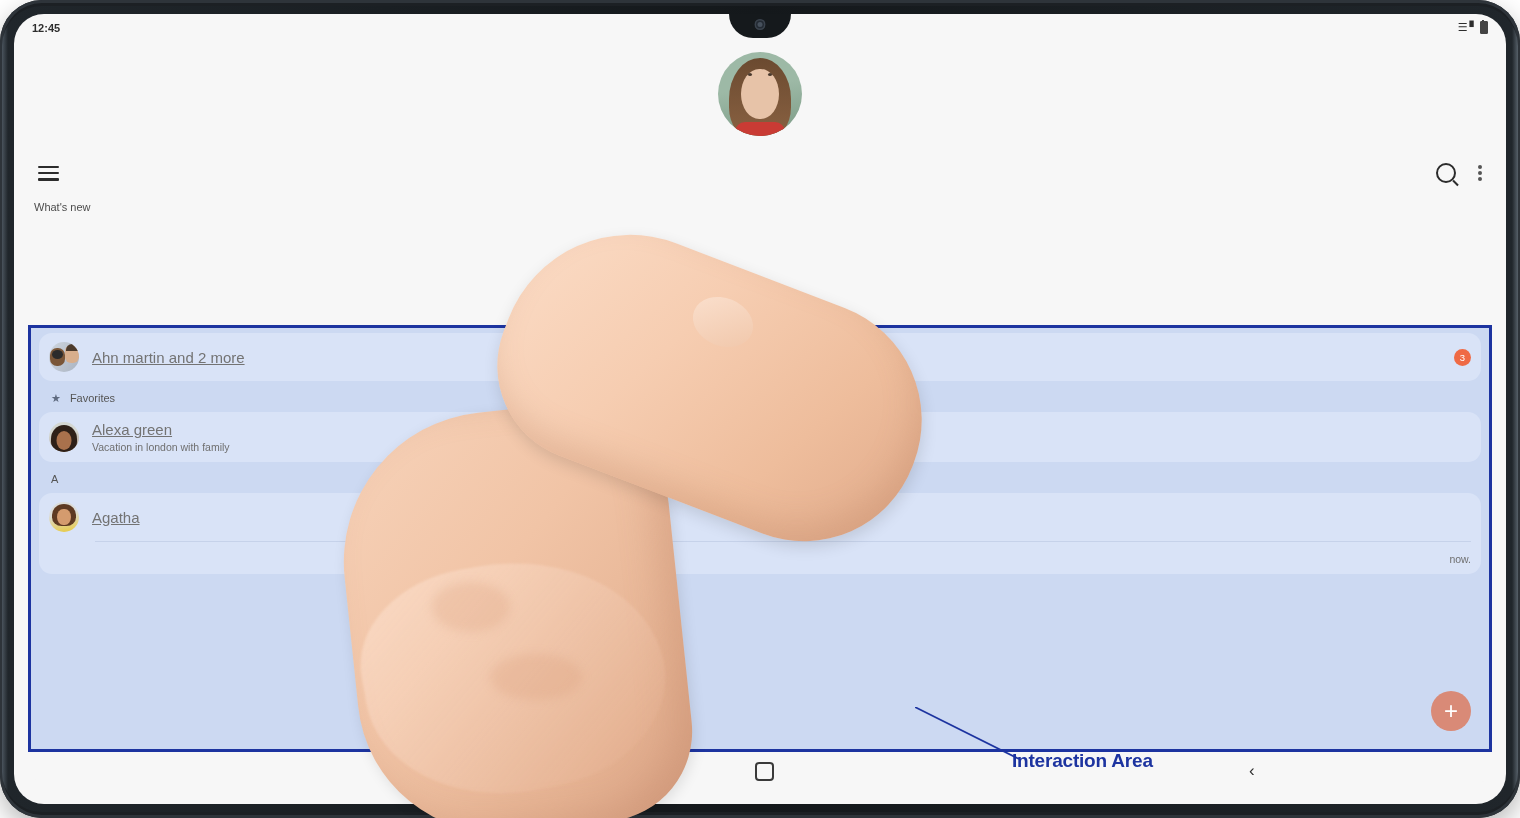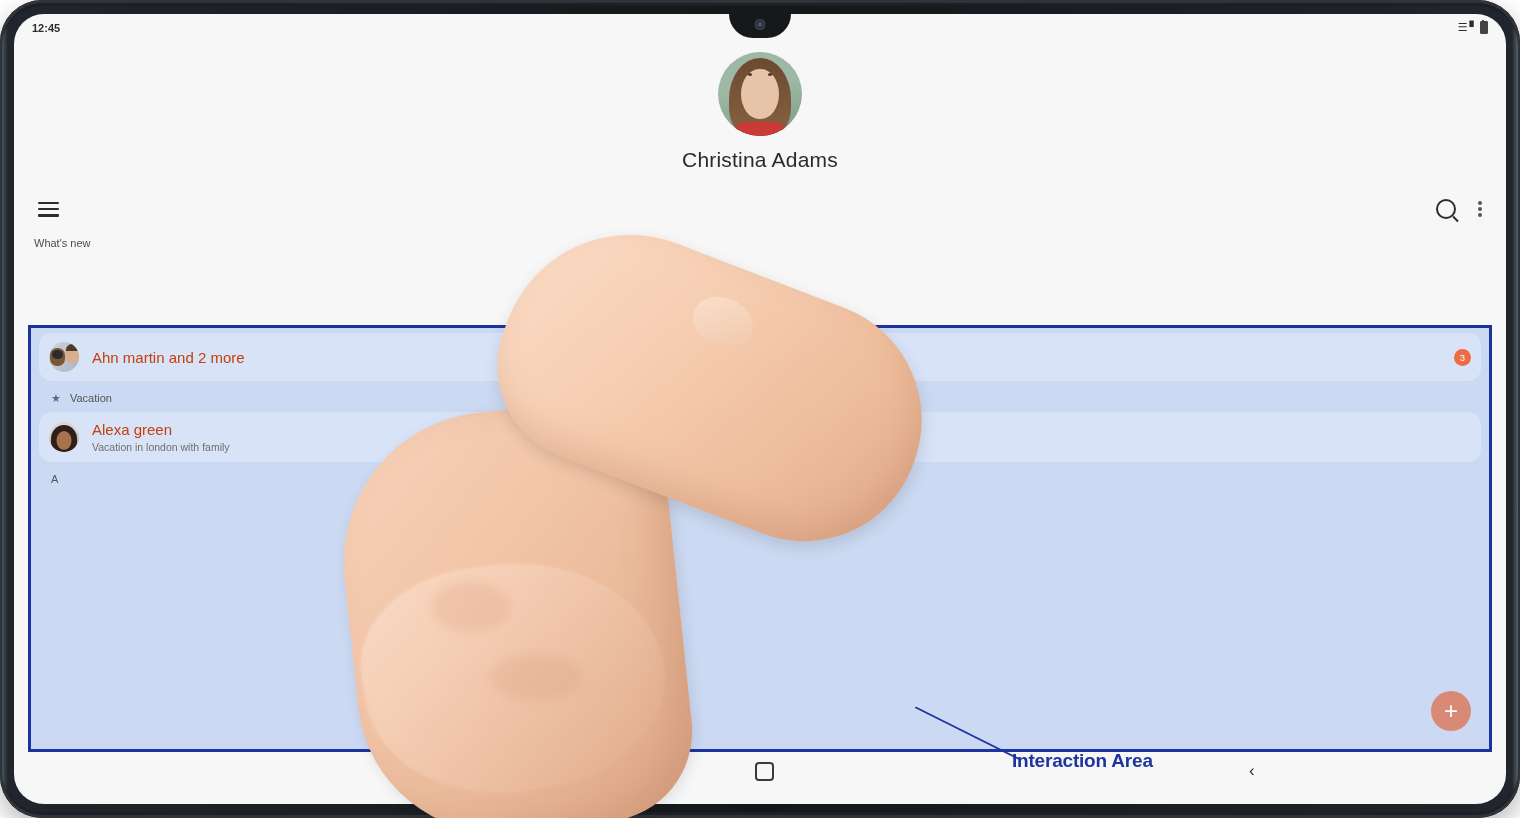--- a/index.html
+++ b/index.html
@@ -239,21 +239,21 @@
      width:15px;height:19px;border-radius:8px/10px;background:#a9714c;}
   .iav-lindsey{background:linear-gradient(150deg,#8fb6d8,#3f5f80);}
   .iav-lindsey:before{content:"";position:absolute;left:4px;top:5px;width:20px;height:22px;
      border-radius:9px;background:#2b2b33;}
   .iav-agatha{background:linear-gradient(170deg,#dcdcd8 0 40%,#e8c93a 100%);}
   .iav-agatha:before{content:"";position:absolute;left:50%;top:2px;transform:translateX(-50%);
      width:24px;height:22px;border-radius:50% 50% 40% 40%;background:#5e3a22;}
   .iav-agatha:after{content:"";position:absolute;left:50%;top:7px;transform:translateX(-50%);
      width:14px;height:16px;border-radius:7px/9px;background:#d49b6e;}
   .itext{flex:1;min-width:0;}
-  .iname{font-size:15px;color:#c2410c;}
+  .iname{font-size:15px;color:#737373;text-decoration:underline;}
   .isub{font-size:10.5px;color:#6f6f6f;margin-top:3px;}
   .ibadge{width:17px;height:17px;border-radius:50%;background:#ef6a45;color:#fff;font-size:9.5px;
      display:flex;align-items:center;justify-content:center;flex:none;}
   .isection{display:flex;align-items:center;gap:9px;padding:6px 12px 8px;font-size:11px;color:#555;}
   .isection .star{color:#5f6b80;font-size:11px;}
   #hero-phone .fab{right:18px;bottom:18px;width:40px;height:40px;background:#d98a77;font-size:24px;}
   .hero-nav{position:absolute;left:14px;right:14px;bottom:14px;height:38px;background:#f7f7f7;
      display:flex;align-items:center;justify-content:space-around;border-radius:0 0 30px 30px;}
   .hero-nav .nav-home{width:15px;height:15px;border-width:2px;border-radius:4px;}
   .hero-nav .nav-back{font-size:17px;color:#2f2f2f;}
@@ -627,21 +627,20 @@
         </span>
       </div>
 
       <div class="avatar-big">
         <span class="av-hair"></span>
         <span class="av-face"></span>
         <span class="av-eye l"></span>
         <span class="av-eye r"></span>
         <span class="av-top"></span>
       </div>
-      <div class="hero-name">Christina  Adams</div>
 
       <div class="hero-actions">
         <span class="ham">
             <i></i>
             <i></i>
             <i></i>
           </span>
         <span class="right-actions" style="gap:22px">
           <span class="mag"></span>
           <span class="dots-v">
@@ -665,37 +664,50 @@
               </span>
               <span class="itext">
                 <span class="iname" style="display:block">Ahn martin and 2 more</span>
               </span>
               <span class="ibadge">3</span>
             </div>
           </div>
 
           <div class="isection">
             <span class="star">★</span>
-            <span>Vacation</span>
+            <span>Favorites</span>
           </div>
 
           <div class="icard">
             <div class="irow">
               <span class="iav iav-alexa"></span>
               <span class="itext">
                 <span class="iname" style="display:block">Alexa green</span>
                 <span class="isub" style="display:block">Vacation in london with family</span>
               </span>
             </div>
           </div>
 
           <div class="isection">
             <span>A</span>
           </div>
 
+          <div class="icard">
+            <div class="irow">
+              <span class="iav iav-agatha"></span>
+              <span class="itext">
+                <span class="iname" style="display:block">Agatha</span>
+              </span>
+            </div>
+            <div class="irow">
+              <span class="itext">
+                <span class="isub" style="display:block;text-align:right">now.</span>
+              </span>
+            </div>
+          </div>
         </div>
         <div class="fab">+</div>
       </div>
 
       <div class="hero-nav">
         <span style="width:15px"></span>
         <span class="nav-home"></span>
         <span class="nav-back">‹</span>
       </div>
     </div>

